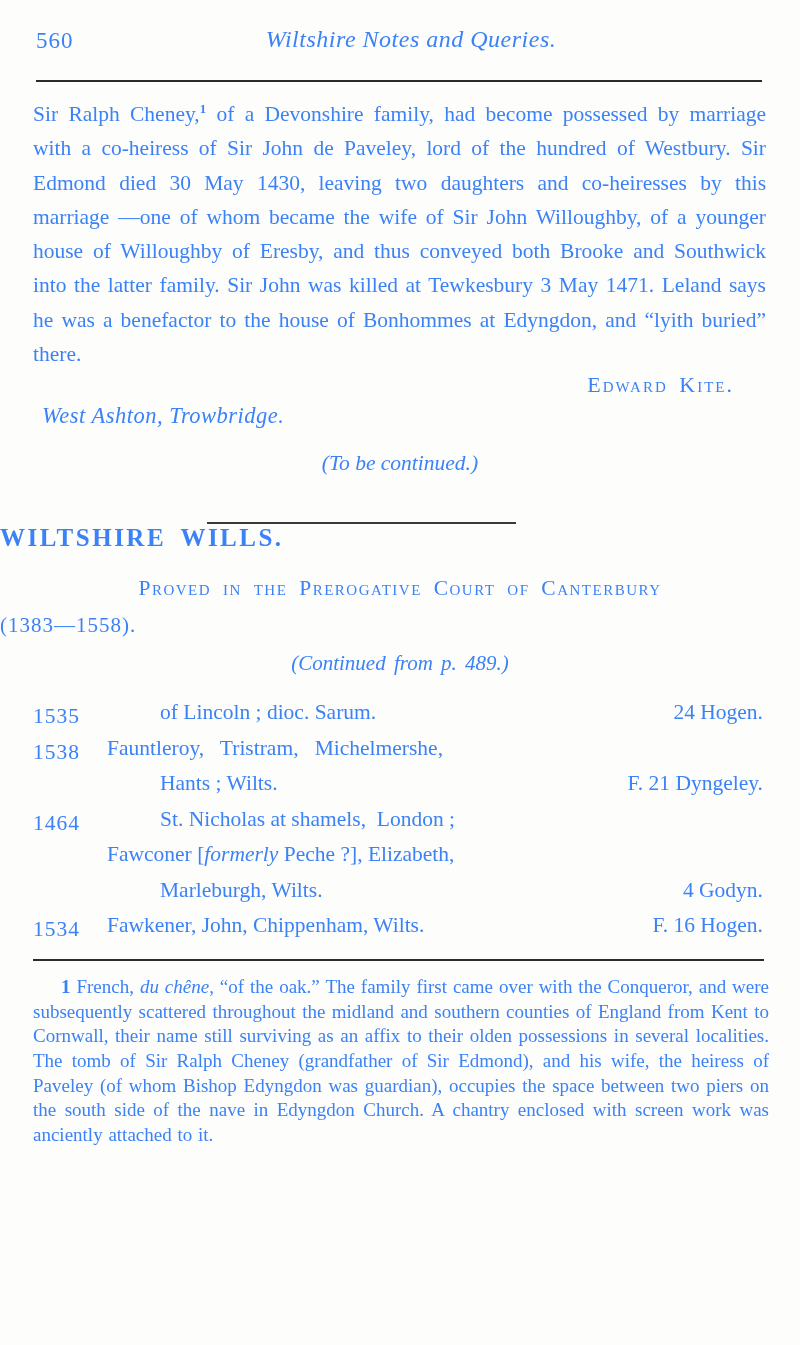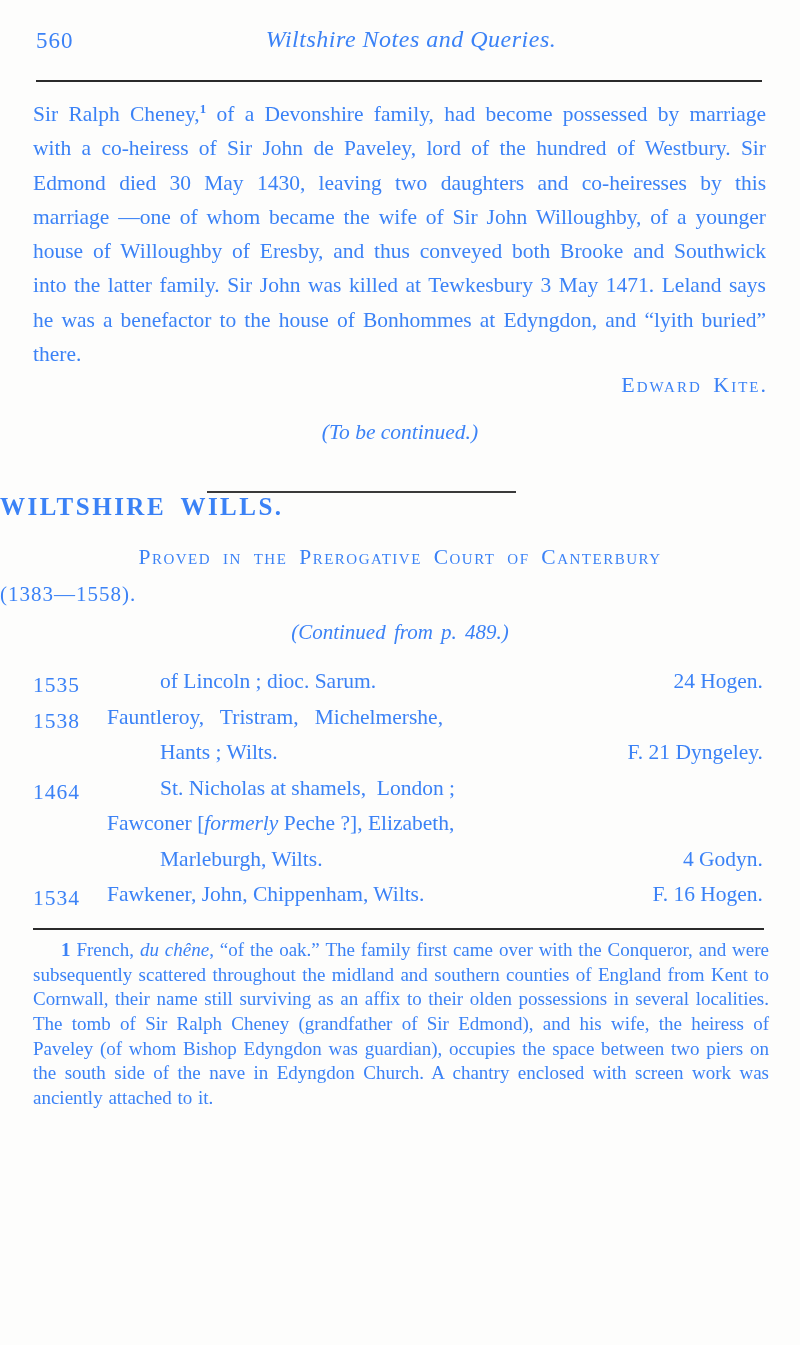--- a/index.html
+++ b/index.html
@@ -19,59 +19,60 @@
   .pagenum{position:absolute;left:36px;top:2px;font-size:23px;letter-spacing:1px;}
   .jtitle{text-align:center;font-style:italic;font-size:24px;letter-spacing:.5px;padding-left:22px;}
   .hrule{border:0;border-top:2px solid #2b2b2b;margin:10px 38px 0 36px;}
   
   .par{
     margin:15px 34px 0 33px;
     font-size:21.5px;line-height:34.3px;
     text-align:justify;word-spacing:1.5px;
   }
   .par sup{font-size:60%;vertical-align:super;line-height:0;font-weight:bold;}
-  .sig{margin-top:1px;text-align:right;padding-right:32px;font-size:22px;font-variant:small-caps;letter-spacing:2px;word-spacing:4px;}
+  .sig{margin-top:1px;text-align:right;padding-right:66px;font-size:22px;font-variant:small-caps;letter-spacing:2px;word-spacing:4px;}
   .place{margin:5px 0 0 42px;font-style:italic;font-size:22.5px;letter-spacing:.5px;}
   .tbc{margin-top:22px;text-align:center;font-style:italic;font-size:21.5px;}
   .divider{border:0;border-top:2px solid #3a3a3a;width:309px;margin:46px 0 0 207px;}
   
   .wtitle{font-weight:bold;font-size:25px;letter-spacing:2.5px;word-spacing:6px;}
   .wsub{margin-top:24px;text-align:center;font-variant:small-caps;font-size:21.5px;letter-spacing:1.5px;word-spacing:5px;}
   .wdate{margin-top:12px;text-align:left;font-size:21px;letter-spacing:1px;}
   .wcont{margin-top:13px;text-align:center;font-style:italic;font-size:21px;word-spacing:3px;}
   .wlist{margin:19px 35px 0 33px;font-size:21.5px;line-height:35.5px;}
   .entry{position:relative;}
   .year{position:absolute;left:0;top:4px;letter-spacing:1px;}
   .wline{position:relative;padding-left:74px;}
   .wline.indent{padding-left:127px;}
   .wref{position:absolute;right:2px;top:0;}
   .it{font-style:italic;}
   .bold{font-weight:bold;}
   
   .fnrule{border:0;border-top:2px solid #2b2b2b;margin:15px 36px 0 33px;}
   .fn{
-    margin:8px 31px 0 33px;
+    margin:14px 31px 0 33px;
     font-size:19px;line-height:24.7px;
     text-align:justify;text-indent:28px;word-spacing:1px;
   }
 </style>
 </head>
 <body>
 
 <div class="page">
 
   <div class="hdr">
     <span class="pagenum">560</span>
     <div class="jtitle">Wiltshire Notes and Queries.</div>
   </div>
   <hr class="hrule">
 
   <p class="par"><span>Sir Ralph Cheney,</span><sup>1</sup><span> of a Devonshire family, had become possessed by marriage with a co-heiress of Sir John de Paveley, lord of the hundred of Westbury.  Sir Edmond died 30 May 1430, leaving two daughters and co-heiresses by this marriage —one of whom became the wife of Sir John Willoughby, of a younger house of Willoughby of Eresby, and thus conveyed both Brooke and Southwick into the latter family.  Sir John was killed at Tewkesbury 3 May 1471.  Leland says he was a benefactor to the house of Bonhommes at Edyngdon, and “lyith buried” there.</span></p>
 
   <div class="sig">Edward Kite.</div>
+  <div class="place">West Ashton, Trowbridge.</div>
   <div class="tbc">(To be continued.)</div>
 
   <hr class="divider">
 
   <div class="wtitle">WILTSHIRE WILLS.</div>
   <div class="wsub">Proved in the Prerogative Court of Canterbury</div>
   <div class="wdate">(1383—1558).</div>
   <div class="wcont">(Continued from p. 489.)</div>
 
   <div class="wlist">

